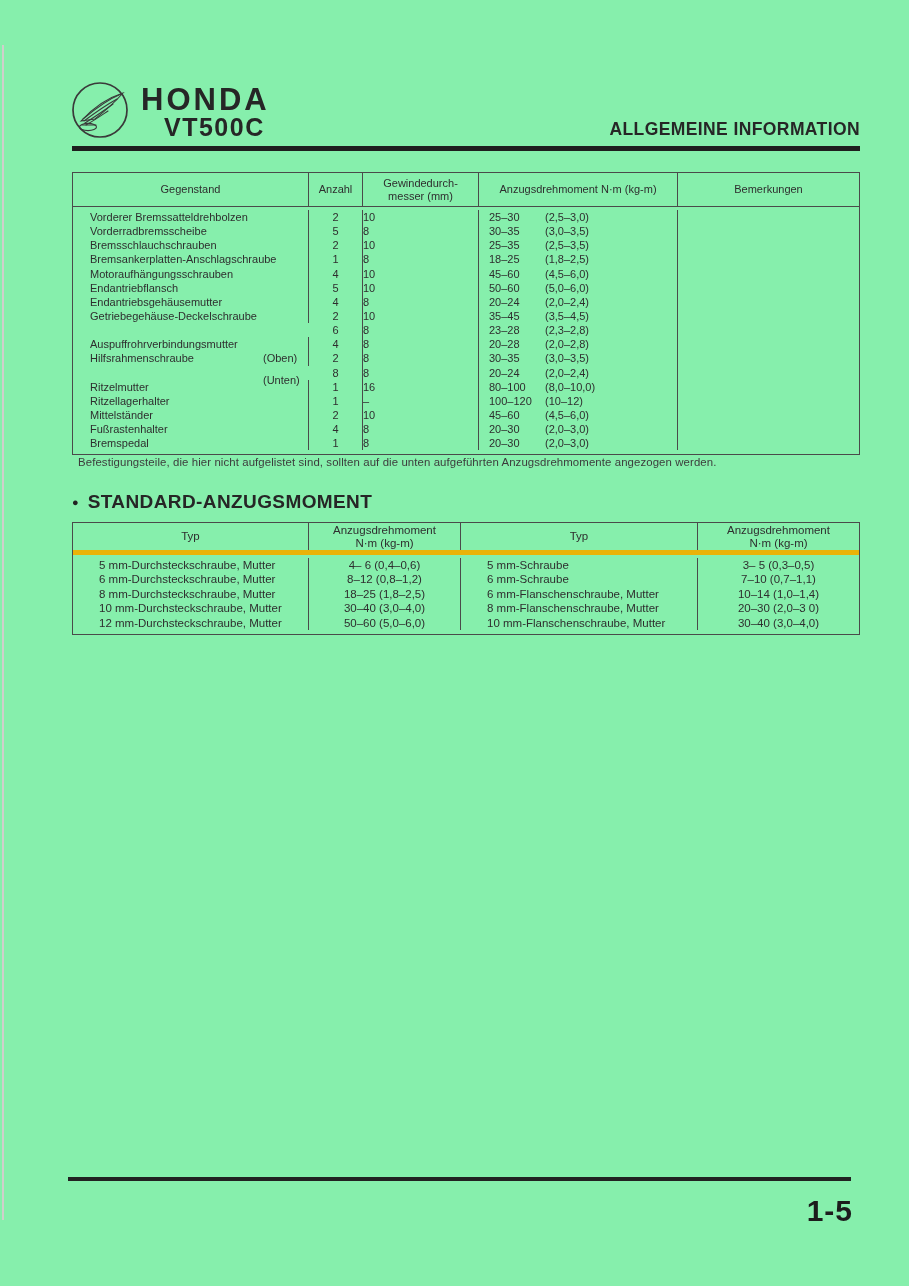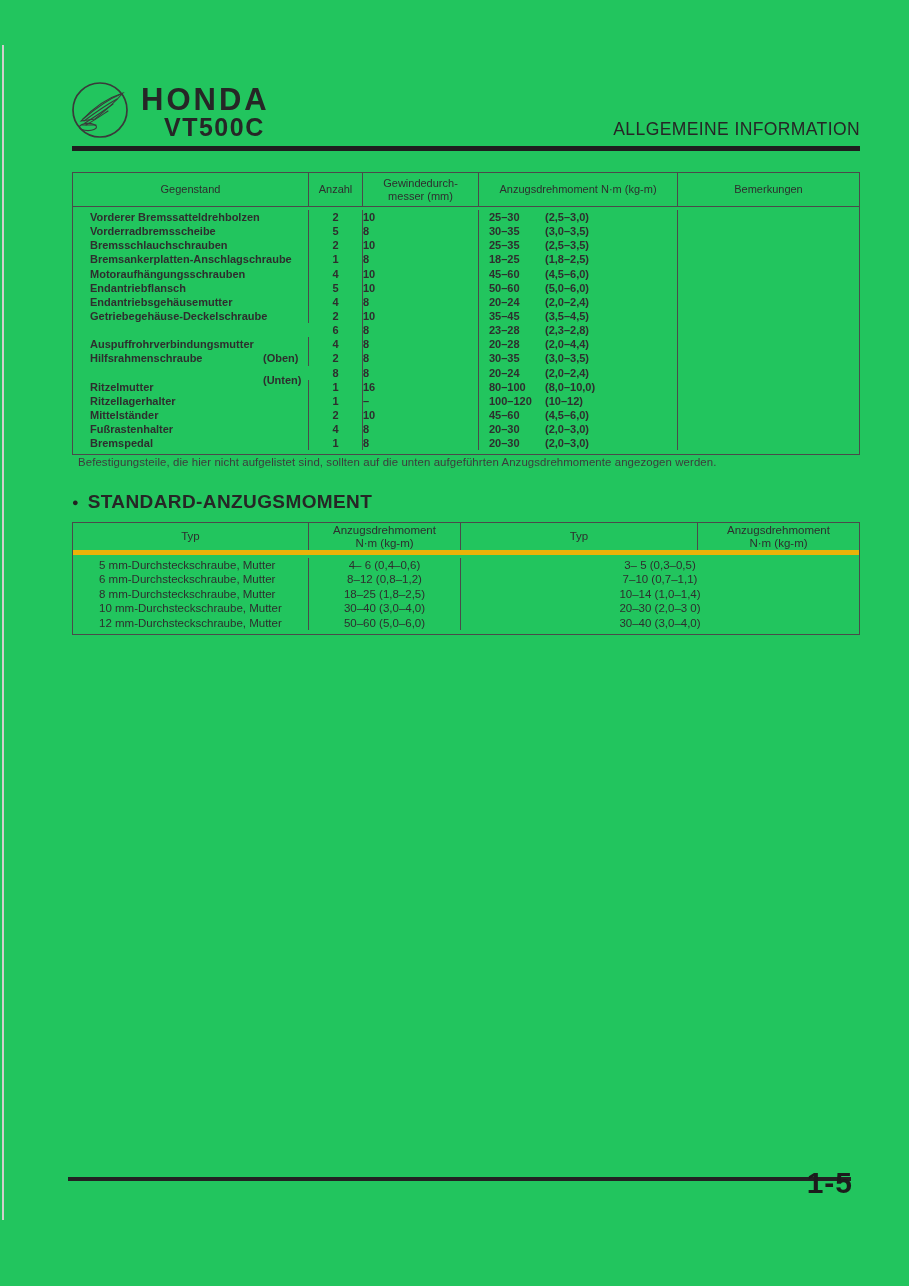--- a/index.html
+++ b/index.html
@@ -1,58 +1,58 @@
 <!DOCTYPE html>
 <html><head>
 <meta charset="utf-8">
 <style>
   * { margin:0; padding:0; box-sizing:border-box; }
   html,body { background:#ffffff; }
   .page {
     position:relative;
     width:909px; height:1286px;
-    background:#22c55e;
+    background:#86efac;
     font-family:"Liberation Sans","DejaVu Sans",sans-serif;
     color:#2e2e2e;
     overflow:hidden;
   }
   .scan-edge {
     position:absolute; left:2px; top:45px; width:2px; height:1175px;
     background:#cfcfcb;
   }
   
   .logo { position:absolute; left:70px; top:80px; width:60px; height:60px; }
   .brand-name {
     position:absolute; left:141px; top:82px;
     font-size:31px; font-weight:bold; letter-spacing:3px; color:#262626;
   }
   .brand-model {
     position:absolute; left:164px; top:113px;
     font-size:25px; font-weight:bold; letter-spacing:1.5px; color:#262626;
   }
   .section-title {
     position:absolute; right:49px; top:119px;
-    font-size:17.5px; font-weight:normal; letter-spacing:0.4px; color:#262626;
+    font-size:17.5px; font-weight:bold; letter-spacing:0.4px; color:#262626;
   }
   .header-rule {
     position:absolute; left:72px; top:146px; width:788px; height:5px;
     background:#1e1e1e;
   }
   
   .t1 {
     position:absolute; left:72px; top:172px; width:788px;
     border:1px solid #4a4a4a;
     font-size:11px; color:#2e2e2e;
   }
   .t1-head { display:flex; height:34px; border-bottom:1px solid #4a4a4a; }
   .t1-head > div {
     display:flex; flex-direction:column; align-items:center; justify-content:center;
     line-height:13px; text-align:center;
   }
-  .t1-body { padding:3px 0 4px 0;font-weight:bold; }
+  .t1-body { padding:3px 0 4px 0; }
   .t1-row { display:flex; height:14.15px; align-items:center; line-height:14.15px; }
   .c-item   { width:236px; padding-left:17px; position:relative; }
   .c-qty    { width:54px;  text-align:center; }
   .c-thread { width:116px; text-align:left; }
   .c-torque { width:199px; padding-left:10px; }
   .c-remarks{ flex:1; }
   .vr1 { border-right:1px solid #4a4a4a; }
   .t1 .t1-head .c-item, .t1 .t1-head .c-qty, .t1 .t1-head .c-thread, .t1 .t1-head .c-torque { padding:0; }
   .pos-label { position:absolute; left:190px; top:0; }
   .range { display:inline-block; min-width:56px; }
@@ -82,21 +82,21 @@
   .col-tq2  { flex:1; }
   .t2 .cell-line { height:14.4px; line-height:14.4px; }
   .typ-cell .cell-line { padding-left:26px; }
   .tq-cell .cell-line { text-align:center; }
   
   .footer-rule {
     position:absolute; left:68px; top:1177px; width:783px; height:4px;
     background:#222222;
   }
   .page-number {
-    position:absolute; right:56px; top:1166px;
+    position:absolute; right:56px; top:1194px;
     font-size:30px; font-weight:bold; letter-spacing:1px; color:#1c1c1c;
   }
 </style>
 </head>
 <body>
 
 <div class="page">
   <div class="scan-edge"></div>
 
   <div class="logo">
@@ -190,21 +190,21 @@
           <div class="c-item vr1"><span></span></div>
           <div class="c-qty vr1">6</div>
           <div class="c-thread vr1">8</div>
           <div class="c-torque vr1"><span class="range">23–28</span><span>(2,3–2,8)</span></div>
           <div class="c-remarks"></div>
         </div>
       <div class="t1-row">
           <div class="c-item vr1"><span>Auspuffrohrverbindungsmutter</span></div>
           <div class="c-qty vr1">4</div>
           <div class="c-thread vr1">8</div>
-          <div class="c-torque vr1"><span class="range">20–28</span><span>(2,0–4,4)</span></div>
+          <div class="c-torque vr1"><span class="range">20–28</span><span>(2,0–2,8)</span></div>
           <div class="c-remarks"></div>
         </div>
       <div class="t1-row">
           <div class="c-item vr1"><span>Hilfsrahmenschraube</span><span class="pos-label">(Oben)</span></div>
           <div class="c-qty vr1">2</div>
           <div class="c-thread vr1">8</div>
           <div class="c-torque vr1"><span class="range">30–35</span><span>(3,0–3,5)</span></div>
           <div class="c-remarks"></div>
         </div>
       <div class="t1-row">
@@ -280,20 +280,27 @@
         <div class="cell-line">10 mm-Durchsteckschraube, Mutter</div>
         <div class="cell-line">12 mm-Durchsteckschraube, Mutter</div>
       </div>
       <div class="col-tq1 vr1 tq-cell">
         <div class="cell-line">4– 6 (0,4–0,6)</div>
         <div class="cell-line">8–12 (0,8–1,2)</div>
         <div class="cell-line">18–25 (1,8–2,5)</div>
         <div class="cell-line">30–40 (3,0–4,0)</div>
         <div class="cell-line">50–60 (5,0–6,0)</div>
       </div>
+      <div class="col-typ2 vr1 typ-cell">
+        <div class="cell-line">5 mm-Schraube</div>
+        <div class="cell-line">6 mm-Schraube</div>
+        <div class="cell-line">6 mm-Flanschenschraube, Mutter</div>
+        <div class="cell-line">8 mm-Flanschenschraube, Mutter</div>
+        <div class="cell-line">10 mm-Flanschenschraube, Mutter</div>
+      </div>
       <div class="col-tq2 tq-cell">
         <div class="cell-line">3– 5 (0,3–0,5)</div>
         <div class="cell-line">7–10 (0,7–1,1)</div>
         <div class="cell-line">10–14 (1,0–1,4)</div>
         <div class="cell-line">20–30 (2,0–3 0)</div>
         <div class="cell-line">30–40 (3,0–4,0)</div>
       </div>
     </div>
   </div>
 

